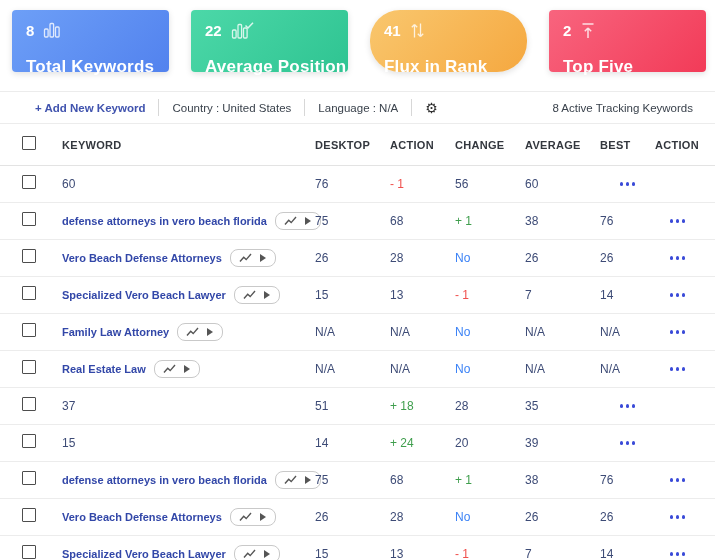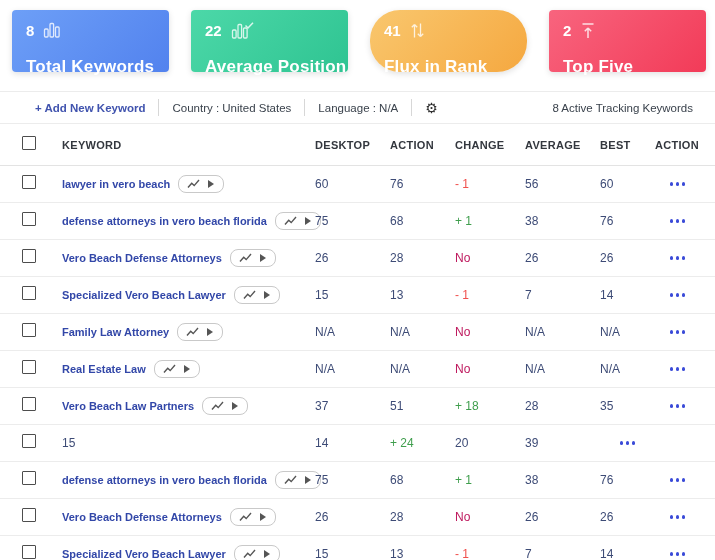--- a/index.html
+++ b/index.html
@@ -47,21 +47,21 @@
   .kwcell{display:flex;align-items:center;white-space:nowrap;}
   .kw{font-size:11px;font-weight:bold;color:#3247a8;cursor:pointer;}
   .pill{
     display:inline-flex;align-items:center;gap:7px;margin-left:8px;
     border:1px solid #c9c9c9;border-radius:8px;padding:3px 8px;background:#fff;
   }
   .pill .pbtn{display:inline-flex;cursor:pointer;}
   .val{font-size:12px;font-weight:normal;color:#3d4b76;}
   .chg-up{color:#3f9e4d;}
   .chg-down{color:#f0504d;}
-  .chg-none{color:#be185d;}
+  .chg-none{color:#3b82f6;}
   .dots{display:flex;gap:2.5px;justify-content:center;cursor:pointer;}
   .dots i{width:3.5px;height:3.5px;border-radius:50%;background:#3b4bd8;display:block;}
 </style>
 </head>
 <body>
 
 <div class="cards">
 
   <div class="card" style="background: linear-gradient(135deg, rgb(109, 159, 247), rgb(82, 130, 238));">
     <div class="top">
@@ -140,35 +140,20 @@
   <span class="hcell">ACTION</span>
   <span class="hcell">CHANGE</span>
   <span class="hcell">AVERAGE</span>
   <span class="hcell">BEST</span>
   <span class="hcell">ACTION</span>
 </div>
 
 <div id="tbody">
     <div class="grid-row trow">
       <span><span class="cb"></span></span>
-      <span class="kwcell">
-        <span class="kw">lawyer in vero beach</span>
-        <span class="pill">
-          <span class="pbtn">
-            <svg width="13" height="10" viewBox="0 0 13 10" fill="none" stroke="#555" stroke-width="1.4">
-              <path d="M1 8.5 L4.7 4.2 L7.2 6.6 L12 1"></path>
-            </svg>
-          </span>
-          <span class="pbtn">
-            <svg width="8" height="10" viewBox="0 0 8 10">
-              <path d="M1 1 L7 5 L1 9 Z" fill="#555"></path>
-            </svg>
-          </span>
-        </span>
-      </span>
       <span class="val">60</span>
       <span class="val">76</span>
       <span class="val chg-down">- 1</span>
       <span class="val">56</span>
       <span class="val">60</span>
       <span class="dots">
         <i></i>
         <i></i>
         <i></i>
       </span>
@@ -308,35 +293,20 @@
       <span class="val">N/A</span>
       <span class="val">N/A</span>
       <span class="dots">
         <i></i>
         <i></i>
         <i></i>
       </span>
     </div>
     <div class="grid-row trow">
       <span><span class="cb"></span></span>
-      <span class="kwcell">
-        <span class="kw">Vero Beach Law Partners</span>
-        <span class="pill">
-          <span class="pbtn">
-            <svg width="13" height="10" viewBox="0 0 13 10" fill="none" stroke="#555" stroke-width="1.4">
-              <path d="M1 8.5 L4.7 4.2 L7.2 6.6 L12 1"></path>
-            </svg>
-          </span>
-          <span class="pbtn">
-            <svg width="8" height="10" viewBox="0 0 8 10">
-              <path d="M1 1 L7 5 L1 9 Z" fill="#555"></path>
-            </svg>
-          </span>
-        </span>
-      </span>
       <span class="val">37</span>
       <span class="val">51</span>
       <span class="val chg-up">+ 18</span>
       <span class="val">28</span>
       <span class="val">35</span>
       <span class="dots">
         <i></i>
         <i></i>
         <i></i>
       </span>

